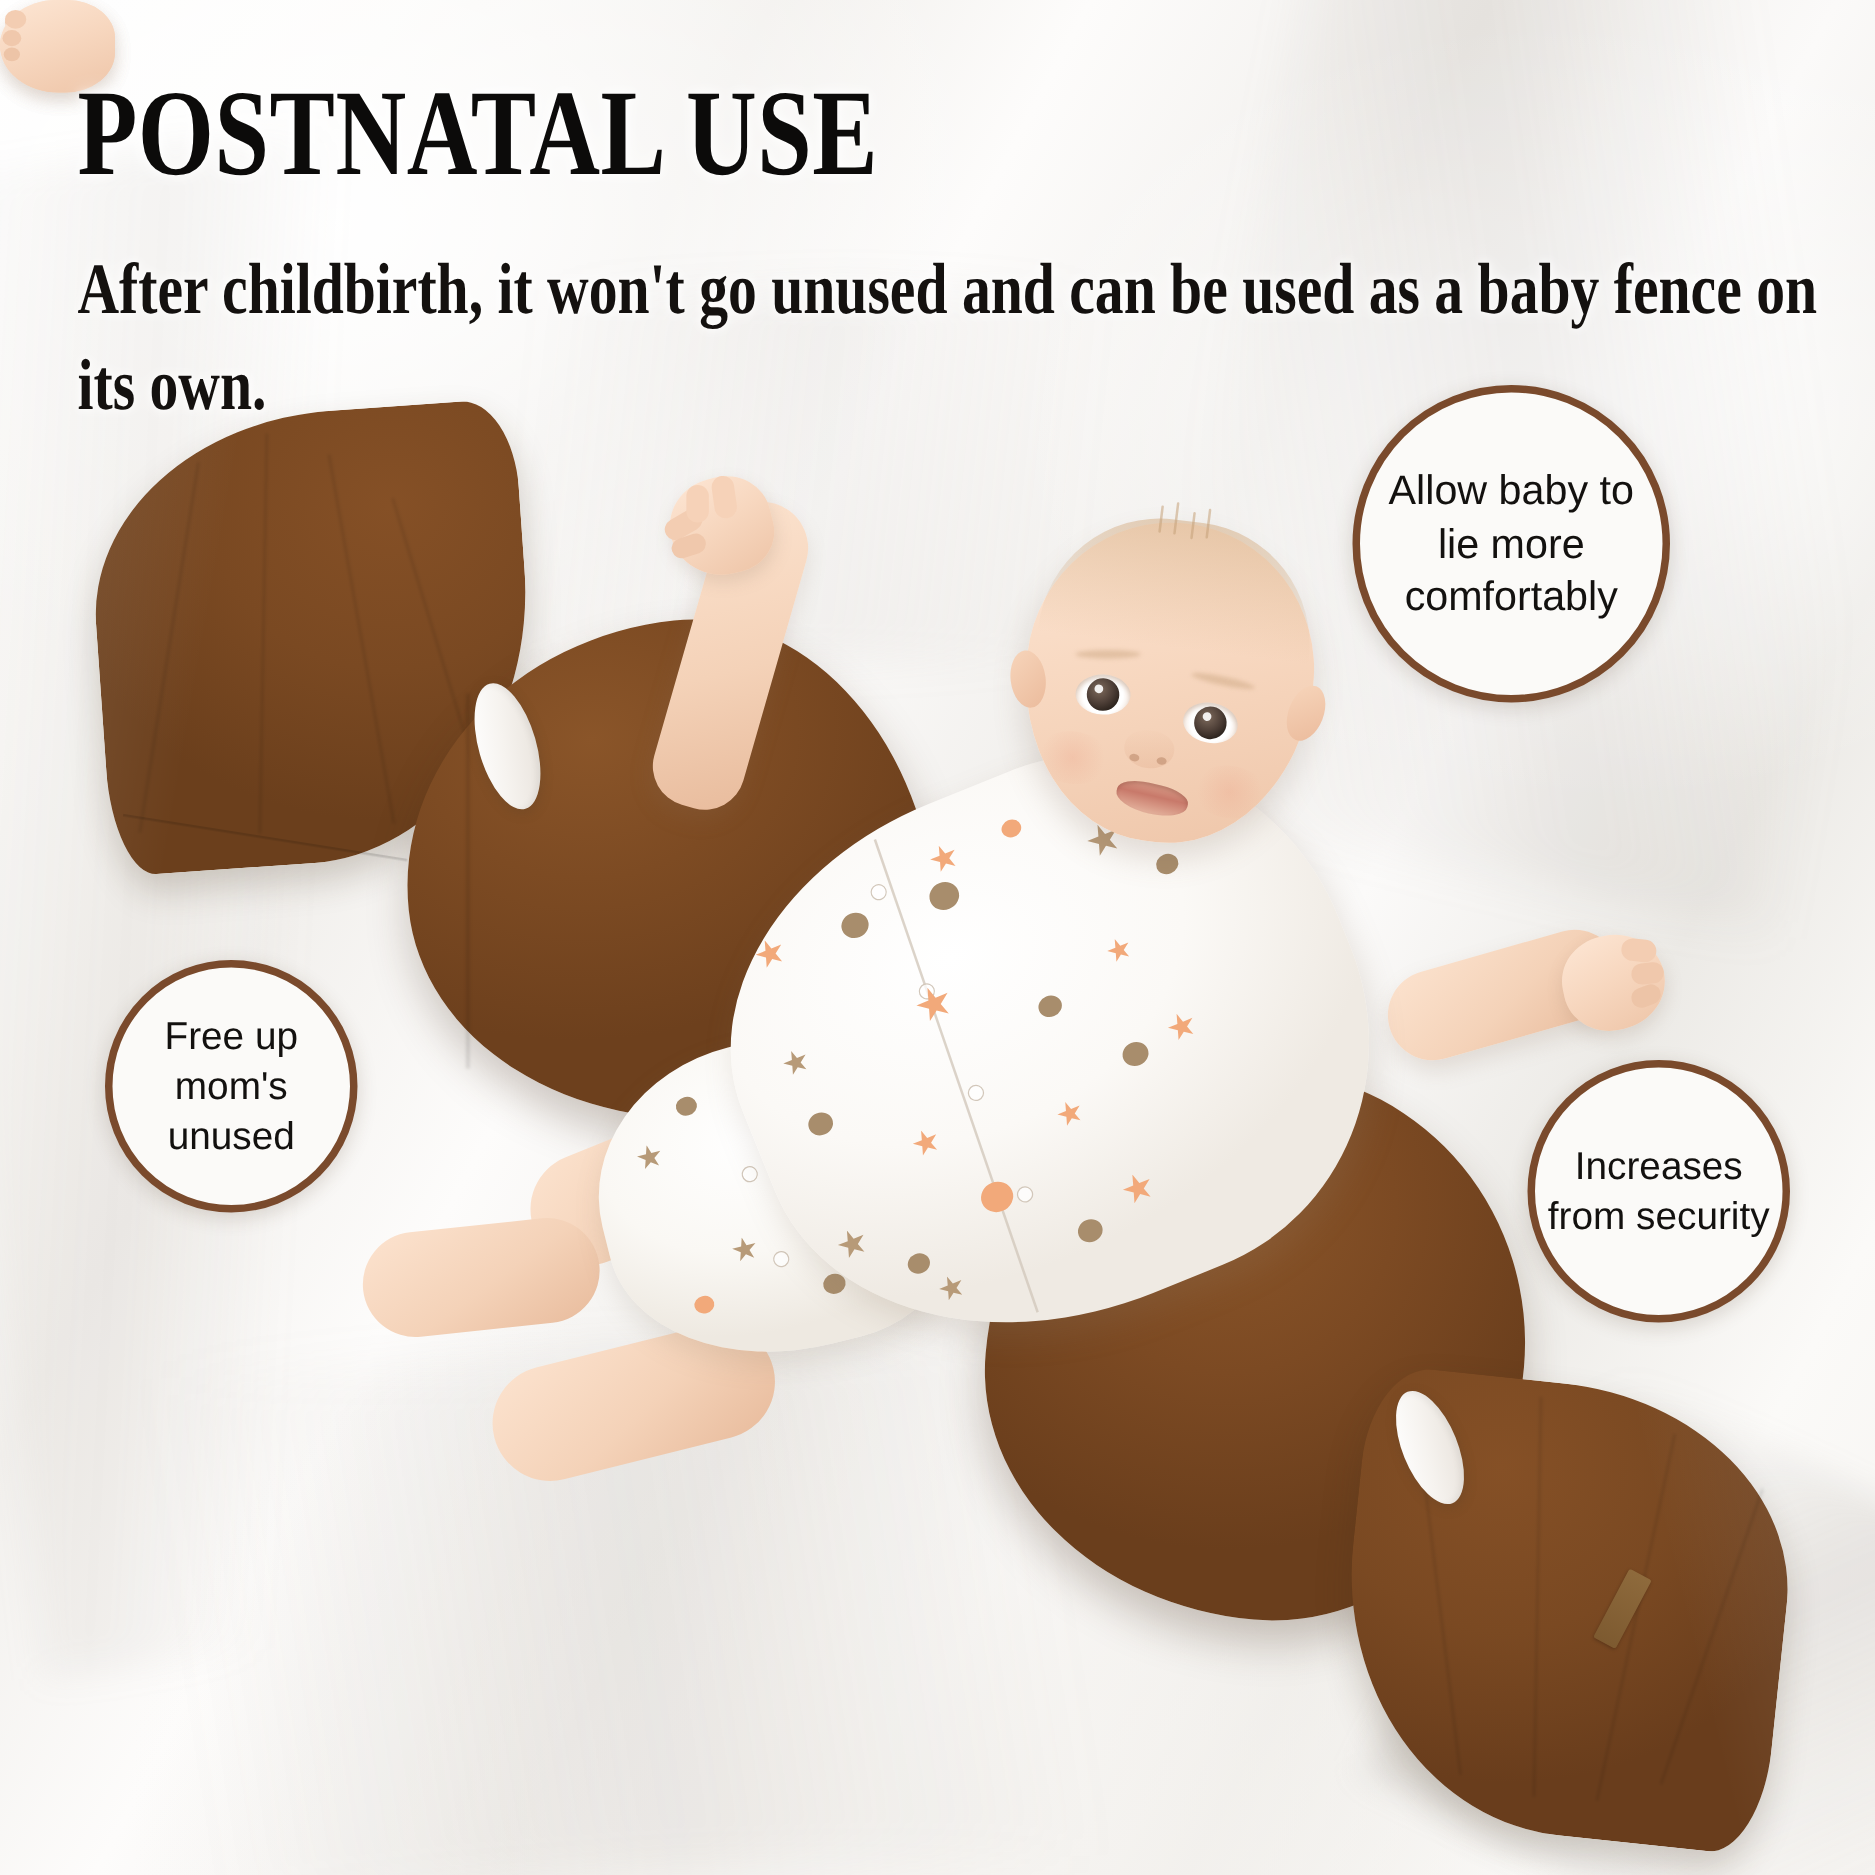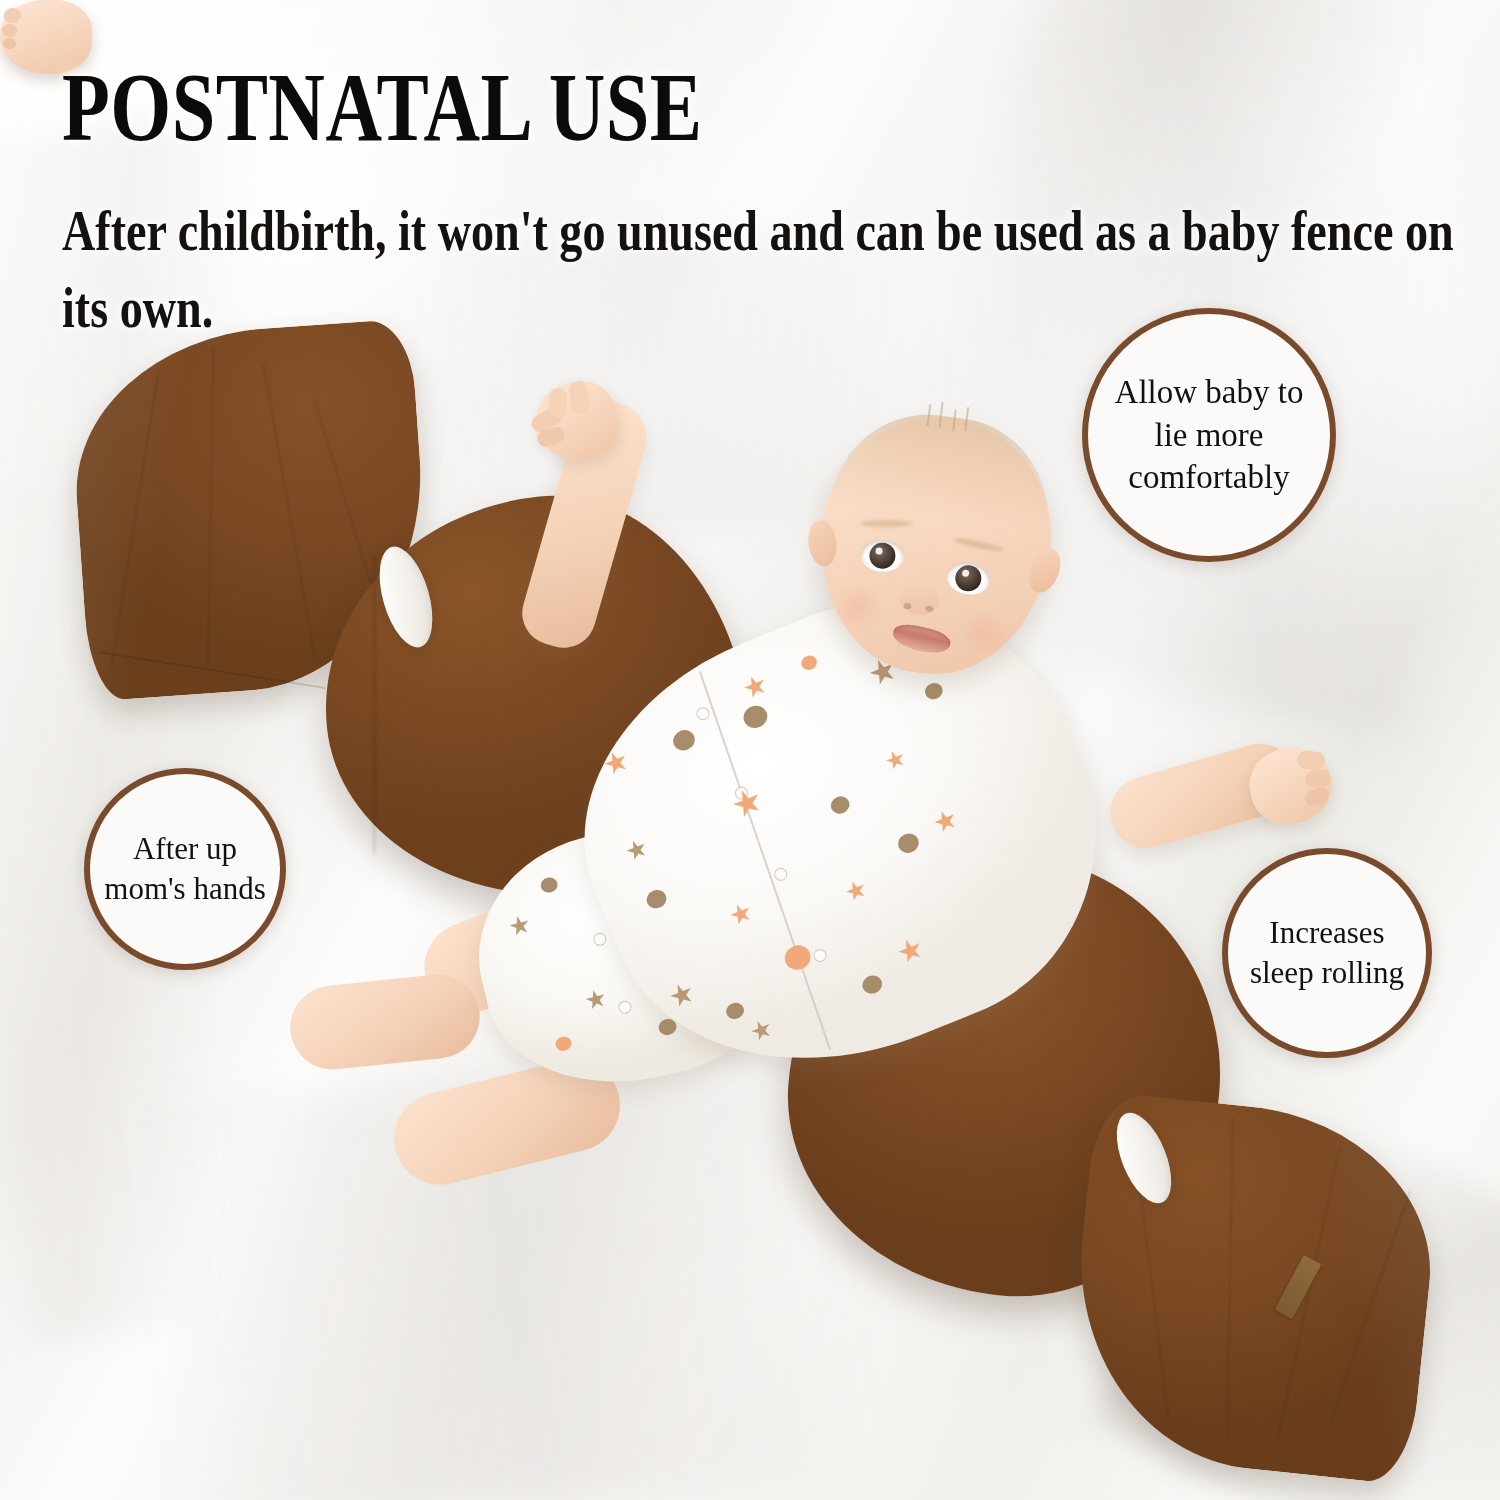--- a/index.html
+++ b/index.html
@@ -312,21 +312,21 @@
   }
 
   
   .callout {
     position:absolute;
     border-radius:50%;
     background:#fbfaf8;
     display:flex; align-items:center; justify-content:center;
     text-align:center;
     color:#13110f;
-    font-family:Liberation Serif, serif;
+    font-family:Liberation Sans, sans-serif;
     line-height:1.30;
     box-shadow:0 4px 16px rgba(80,55,32,.18);
   }
   .callout .txt { padding:0 6px; }
 
   .c-allow {
     left:1082px; top:308px; width:254px; height:254px;
     border:6px solid #7a4a2c; font-size:33px;
   }
   .c-free {
@@ -484,21 +484,21 @@
   </div>
 
   <div class="headline">POSTNATAL USE</div>
   <div class="subhead">After childbirth, it won't go unused and can be used as a baby fence on its own.</div>
 
   <div class="callout c-allow">
     <span class="txt">Allow baby to lie more comfortably</span>
   </div>
 
   <div class="callout c-free">
-    <span class="txt">After up mom's hands</span>
+    <span class="txt">Free up mom's unused</span>
   </div>
 
   <div class="callout c-increase">
-    <span class="txt">Increases sleep rolling</span>
+    <span class="txt">Increases from security</span>
   </div>
 
 
 </div>
 
 </body></html>

